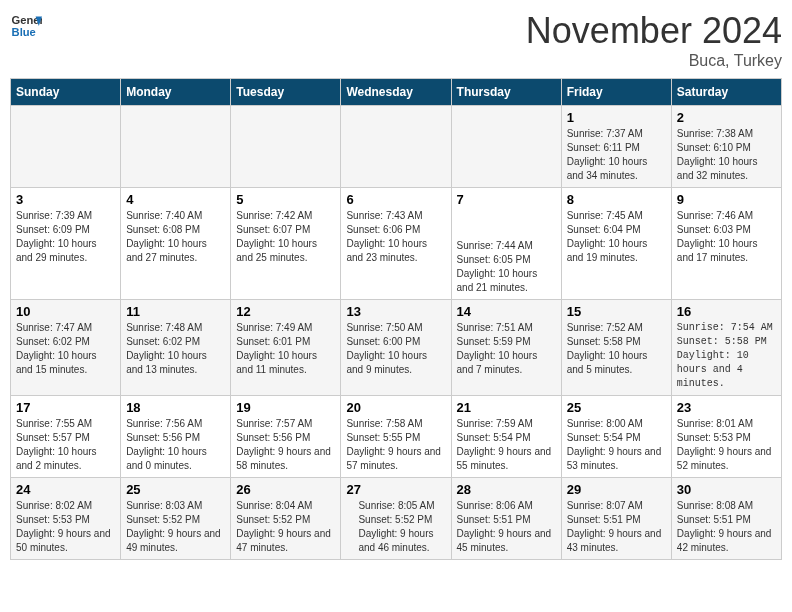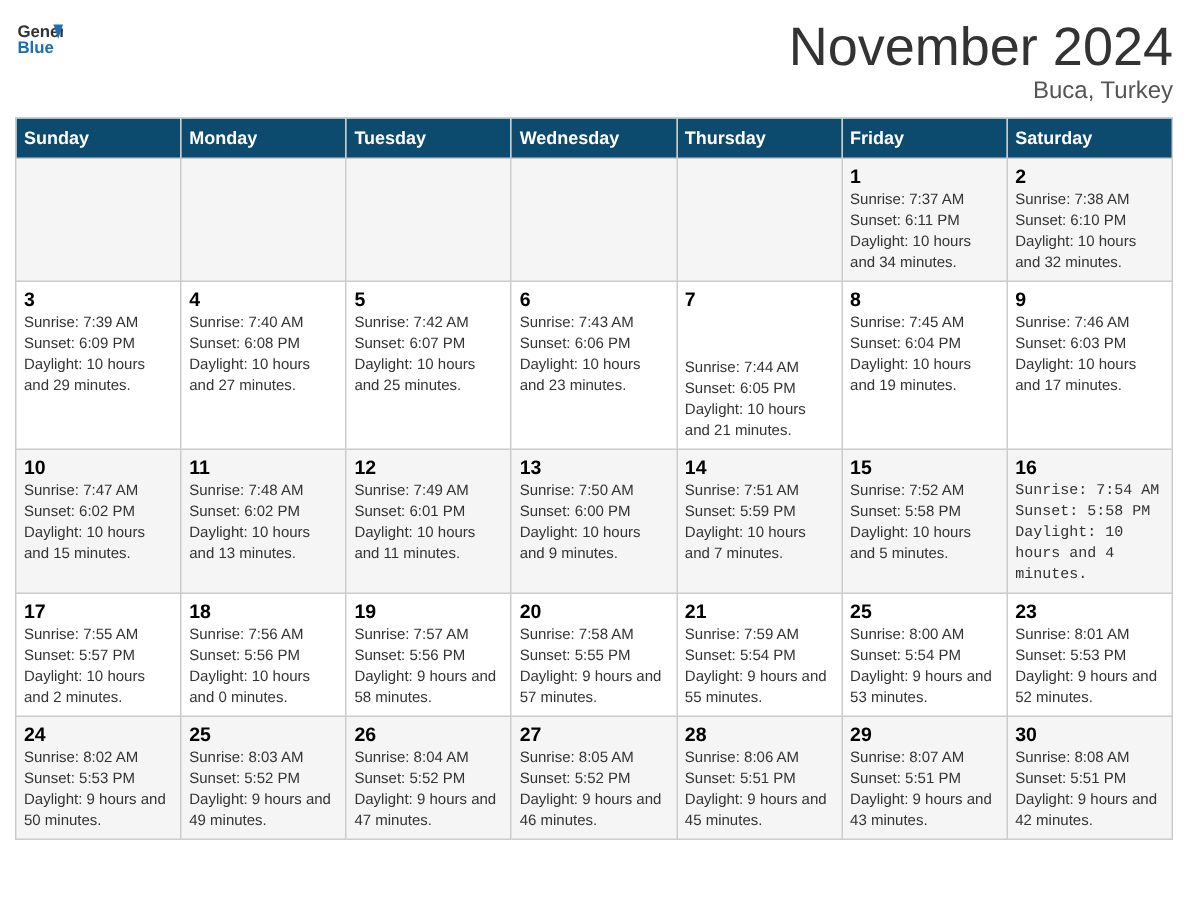--- a/index.html
+++ b/index.html
@@ -275,21 +275,21 @@
 Daylight: 9 hours and 49 minutes.</div>
         </td>
         <td>
           <span class="day-num">26</span>
           <div class="day-info" style="white-space: pre-line;">Sunrise: 8:04 AM
 Sunset: 5:52 PM
 Daylight: 9 hours and 47 minutes.</div>
         </td>
         <td>
           <span class="day-num">27</span>
-          <div class="day-info" style="white-space: pre-line;">Sunrise: 8:05 AM
+          <div class="day-info" style="white-space: pre-line; margin-left: 12px;">Sunrise: 8:05 AM
 Sunset: 5:52 PM
 Daylight: 9 hours and 46 minutes.</div>
         </td>
         <td>
           <span class="day-num">28</span>
           <div class="day-info" style="white-space: pre-line;">Sunrise: 8:06 AM
 Sunset: 5:51 PM
 Daylight: 9 hours and 45 minutes.</div>
         </td>
         <td>

